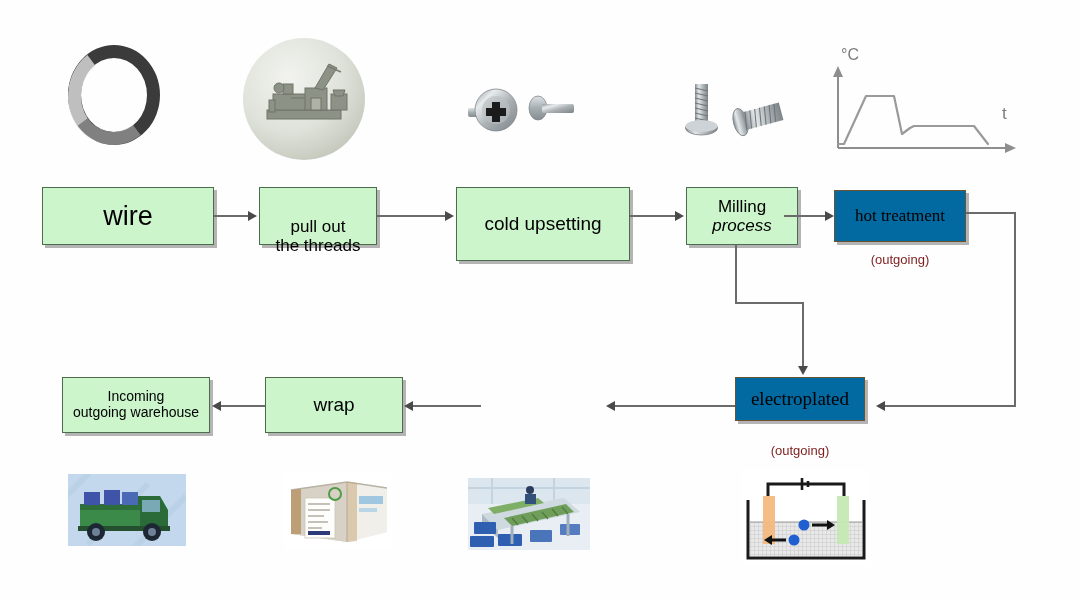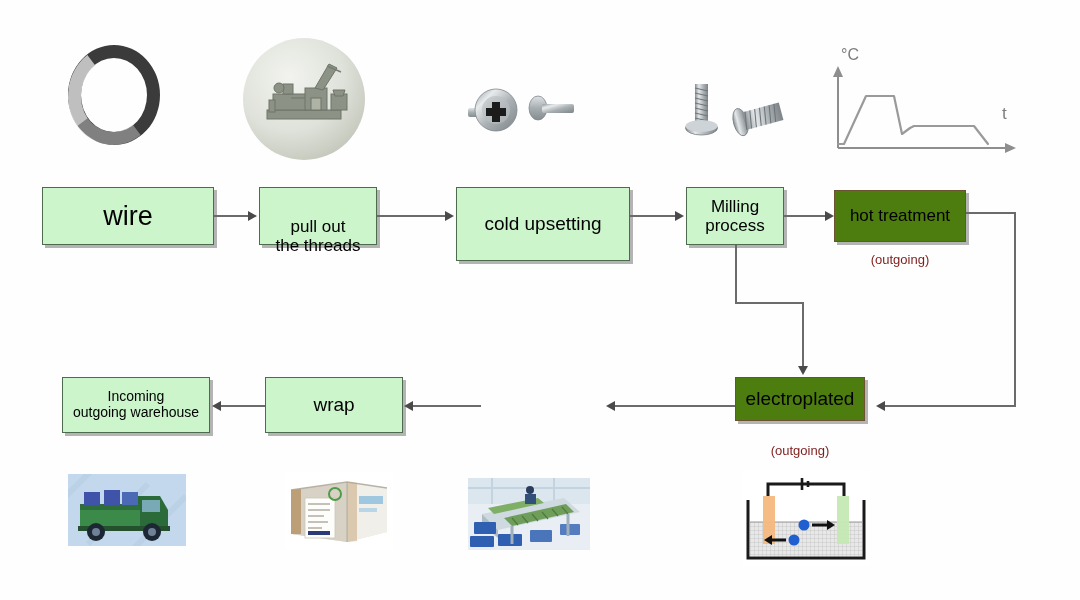--- a/index.html
+++ b/index.html
@@ -26,21 +26,21 @@
     display: flex;
     align-items: center;
     justify-content: center;
     text-align: center;
     color: #000;
     line-height: 1.12;
     box-shadow: 3px 3px 0 rgba(90,90,90,0.45);
     white-space: nowrap;
   }
   .pbox.green { background: #ccf5cc; border-color: #4d6b4d; }
-  .pbox.orange { background: #4d7c0f; border-color: #6b5230; }
+  .pbox.orange { background: #0369a1; border-color: #6b5230; font-family: Liberation Serif, serif; }
 
   .caption {
     position: absolute;
     font-size: 13px;
     color: #7f1d1d;
     text-align: center;
     white-space: nowrap;
   }
 
   
@@ -222,24 +222,24 @@
     <span style="display:block;">
       <span style="display:block;margin-top:40px;">pull out</span>
       <span style="display:block;text-align:right;">the threads</span>
     </span>
   </div>
 
   <div class="pbox green" style="left:456px; top:187px; width:174px; height:74px; font-size:19px;">
     <span>cold upsetting</span>
   </div>
 
-  <div class="pbox green" style="left:686px; top:187px; width:98px; height:58px; font-size:17px;">
+  <div class="pbox green" style="left:686px; top:187px; width:112px; height:58px; font-size:17px;">
     <span style="display:block;">
       <span style="display:block;">Milling</span>
-      <span style="display:block;">process</span>
+      <span style="display:block;font-style:italic;">process</span>
     </span>
   </div>
 
   <div class="pbox orange" style="left:834px; top:190px; width:132px; height:52px; font-size:17px;">
     <span>hot treatment</span>
   </div>
   <div class="caption" style="left:834px; top:252px; width:132px;">(outgoing)</div>
 
   <div class="hline" style="left:214px; top:215px; width:35px;"></div>
   <div class="arrow right" style="left:248px; top:211px;"></div>

